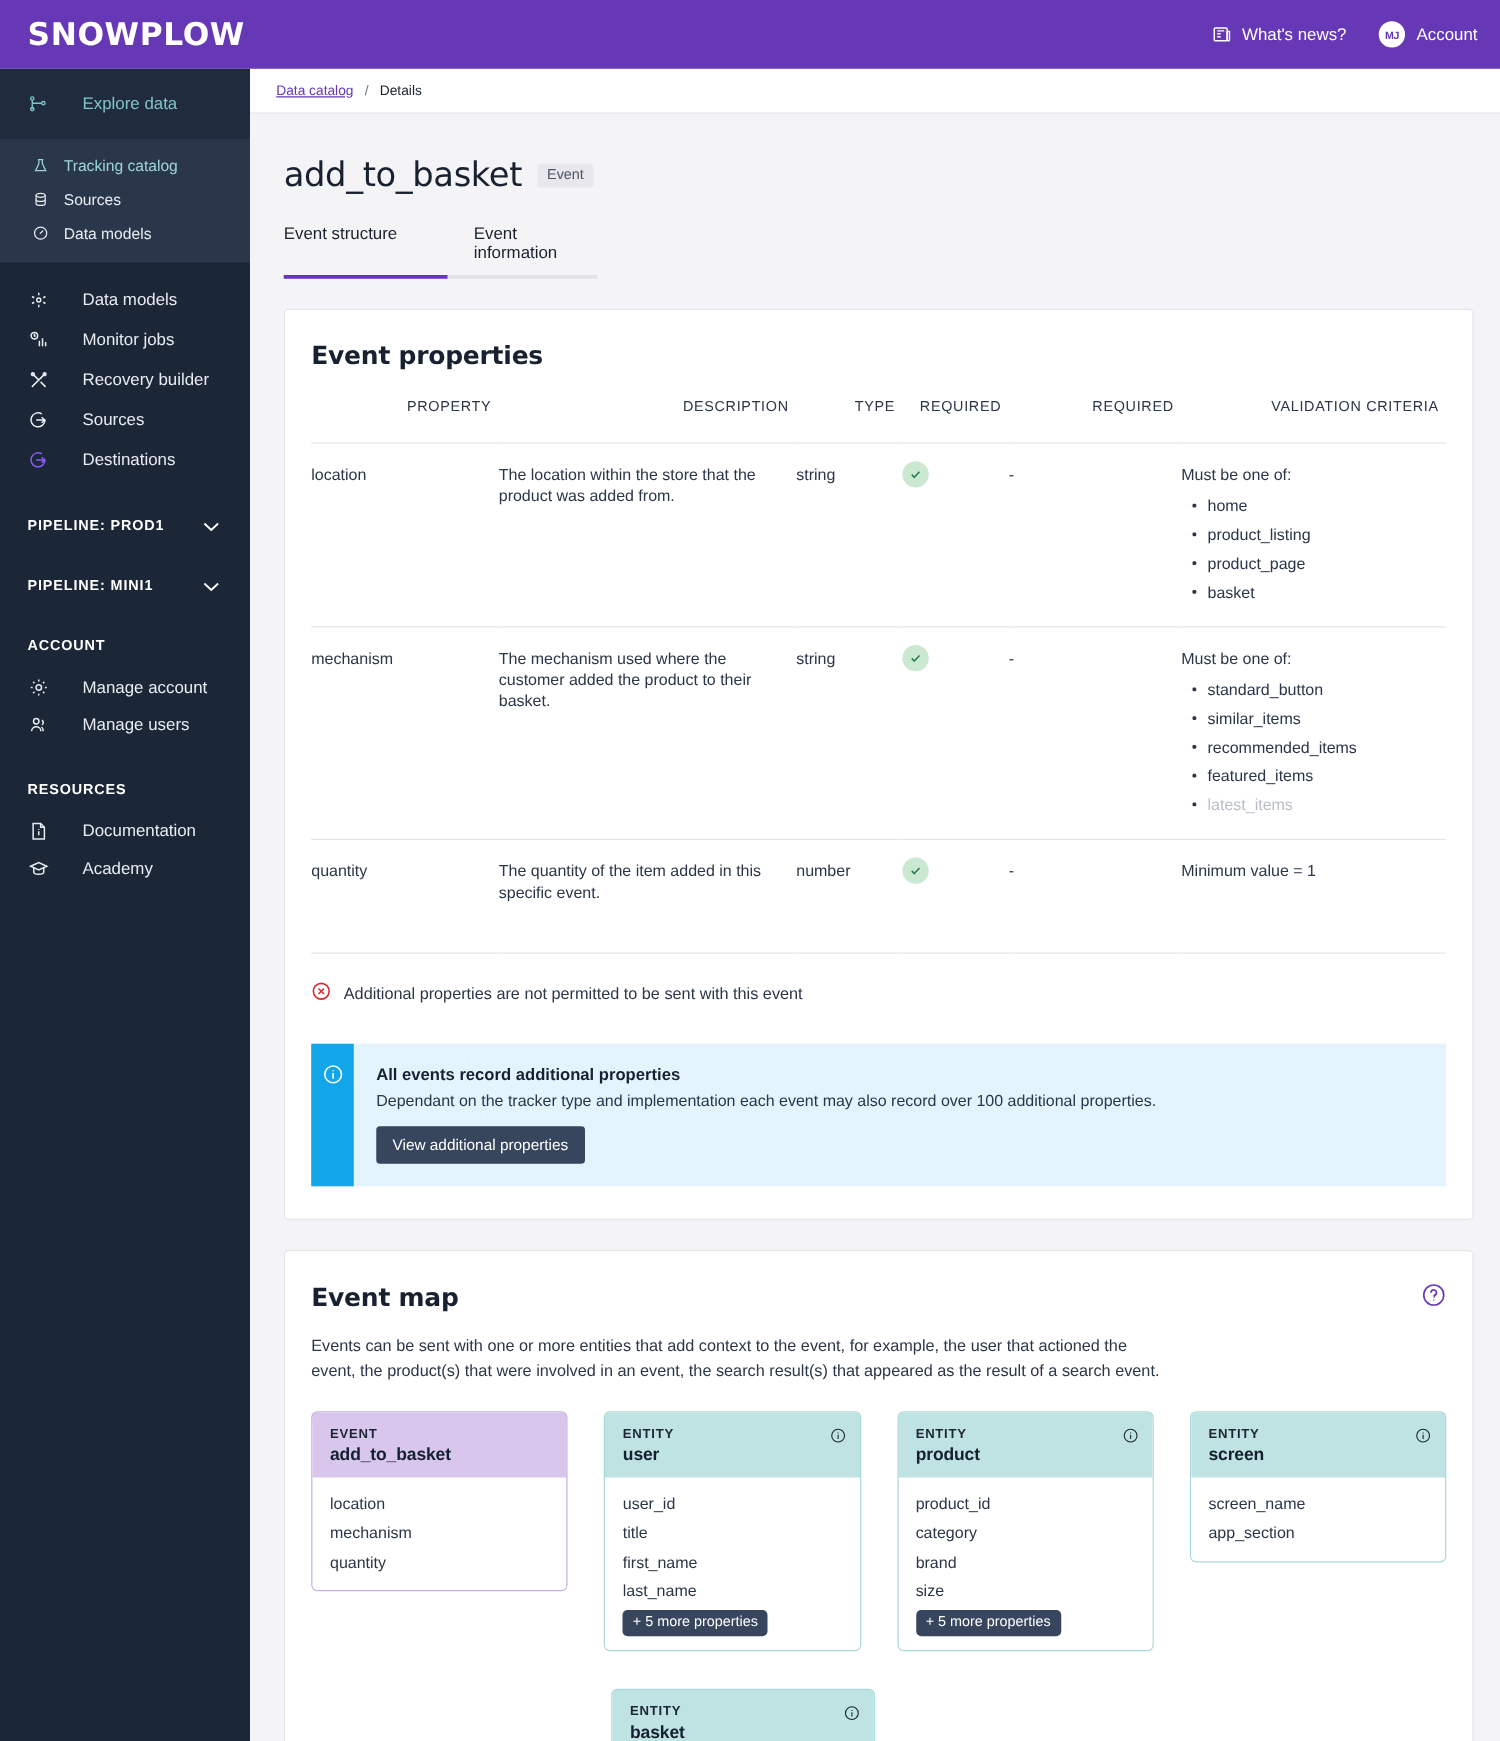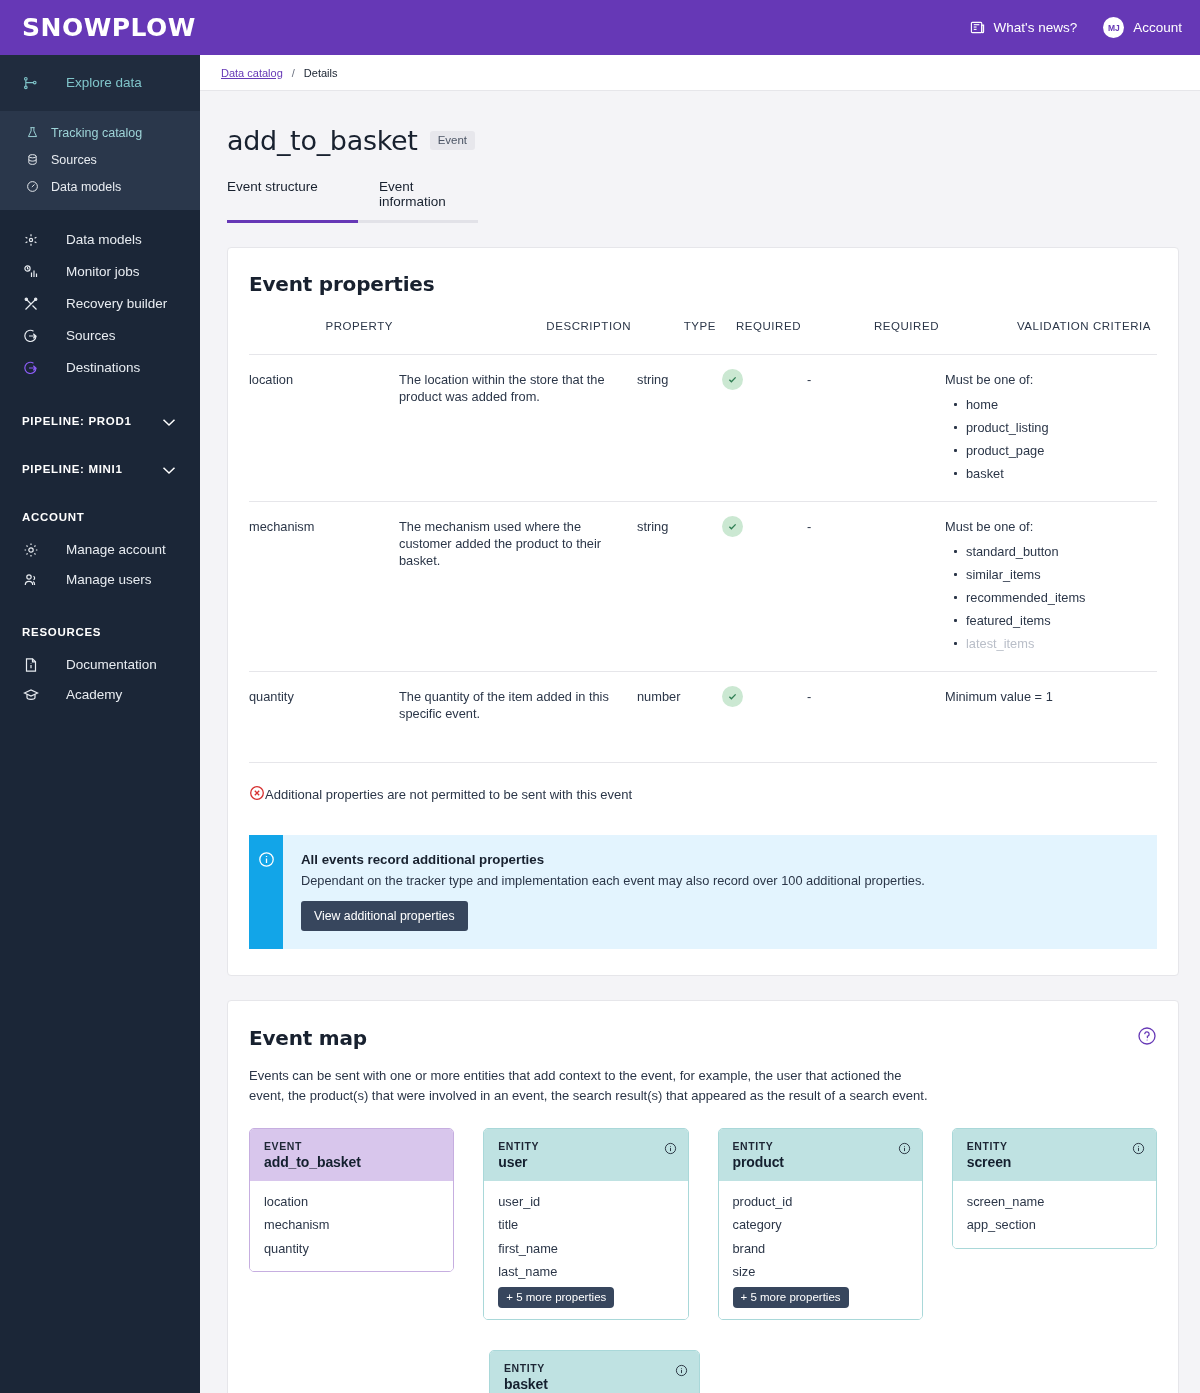--- a/index.html
+++ b/index.html
@@ -207,21 +207,21 @@
     position: absolute;
     left: 9px; top: 10px;
     width: 3px; height: 3px;
     background: #2b3648;
     border-radius: 1px;
   }
   ul.vals li.faded { color: #b9bec8; }
 
   
   .notice-row {
-    display: flex; align-items: center; 
+    display: flex; align-items: center; gap: 10px;
     margin-top: 22px;
     font-size: 13px;
     color: #2b3648;
   }
   .banner {
     display: flex;
     margin-top: 31px;
     background: #e3f4fe;
   }
   .banner-bar { width: 34px; background: #12a5e8; flex-shrink: 0; display:flex; align-items:flex-start; justify-content:center; padding-top:16px;}

